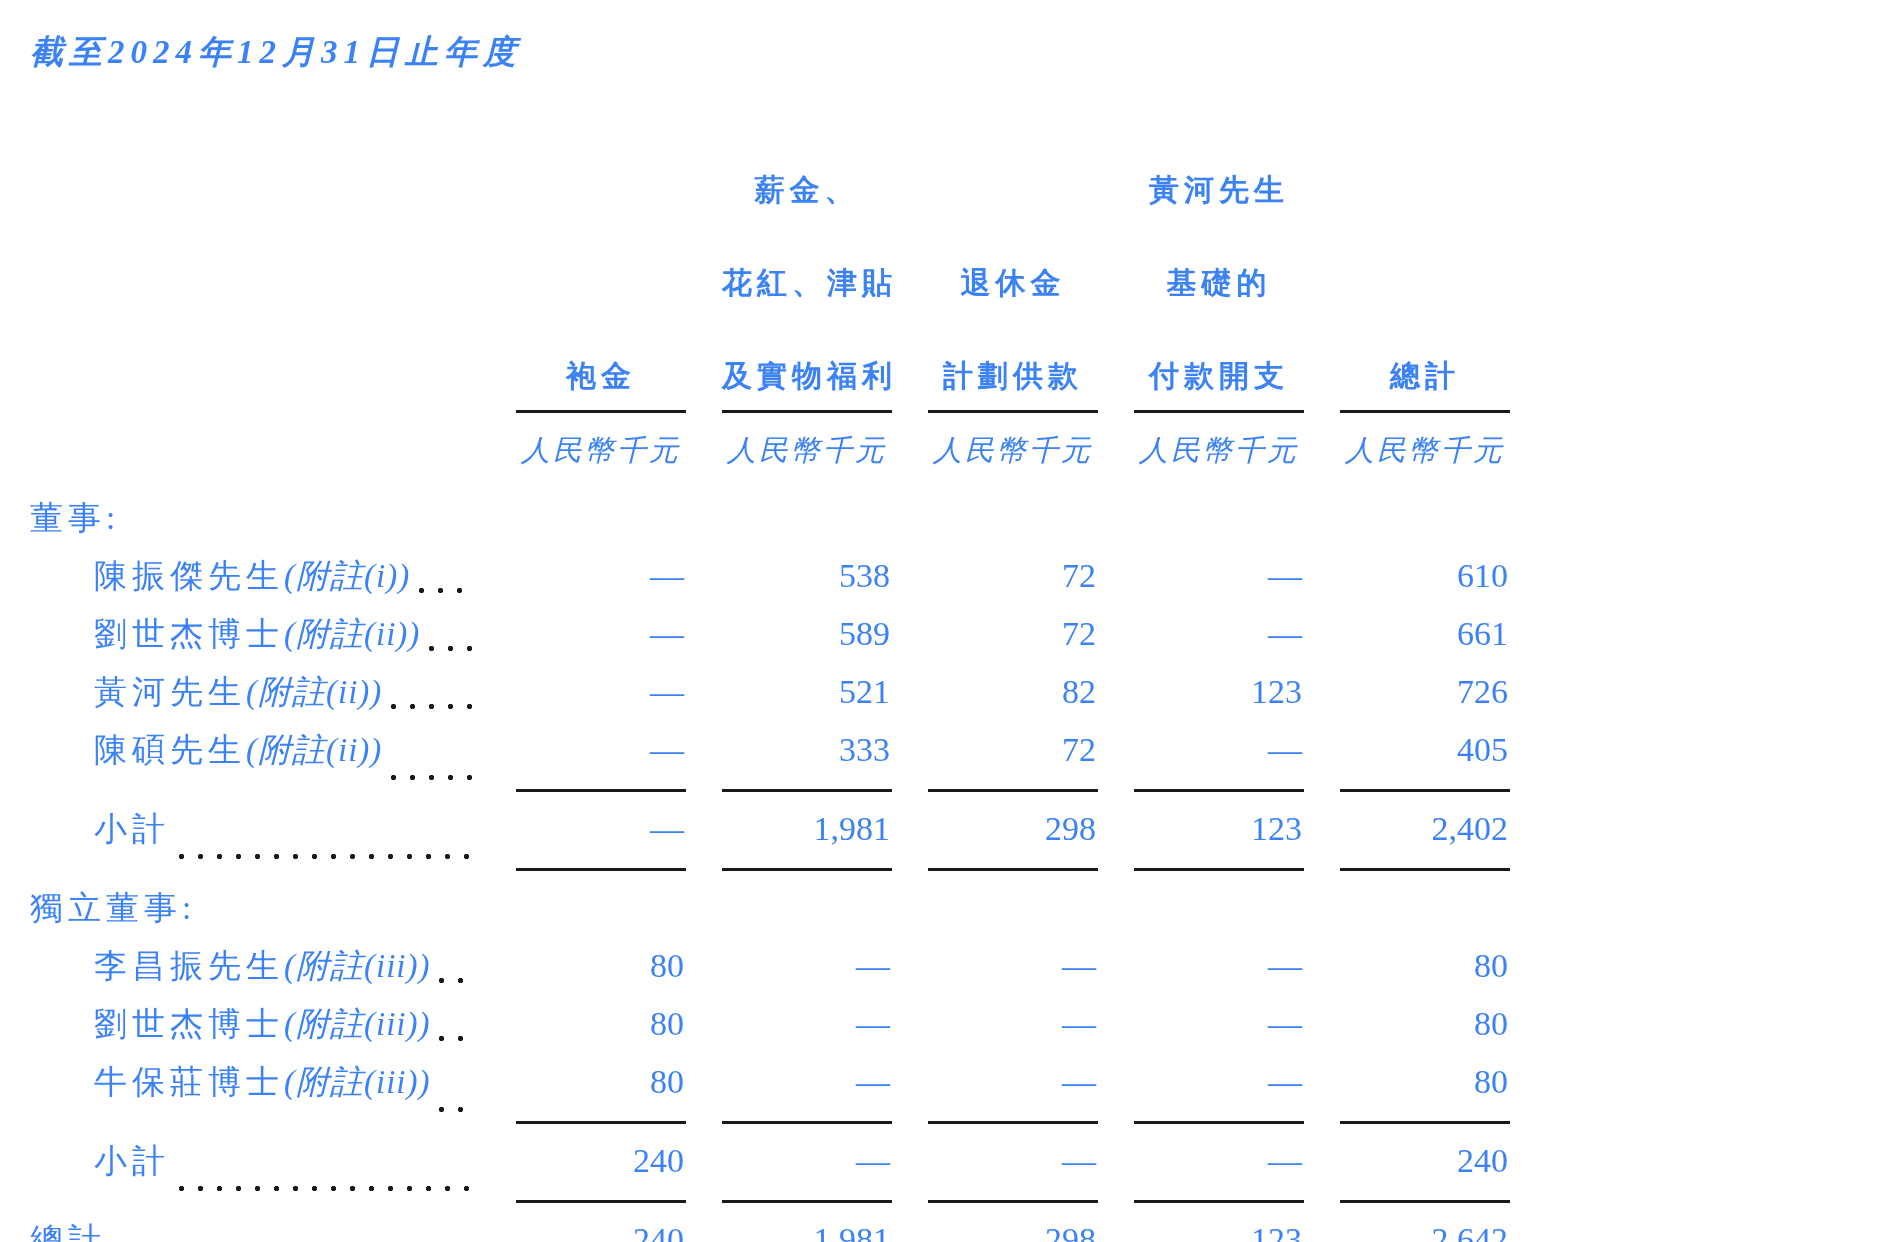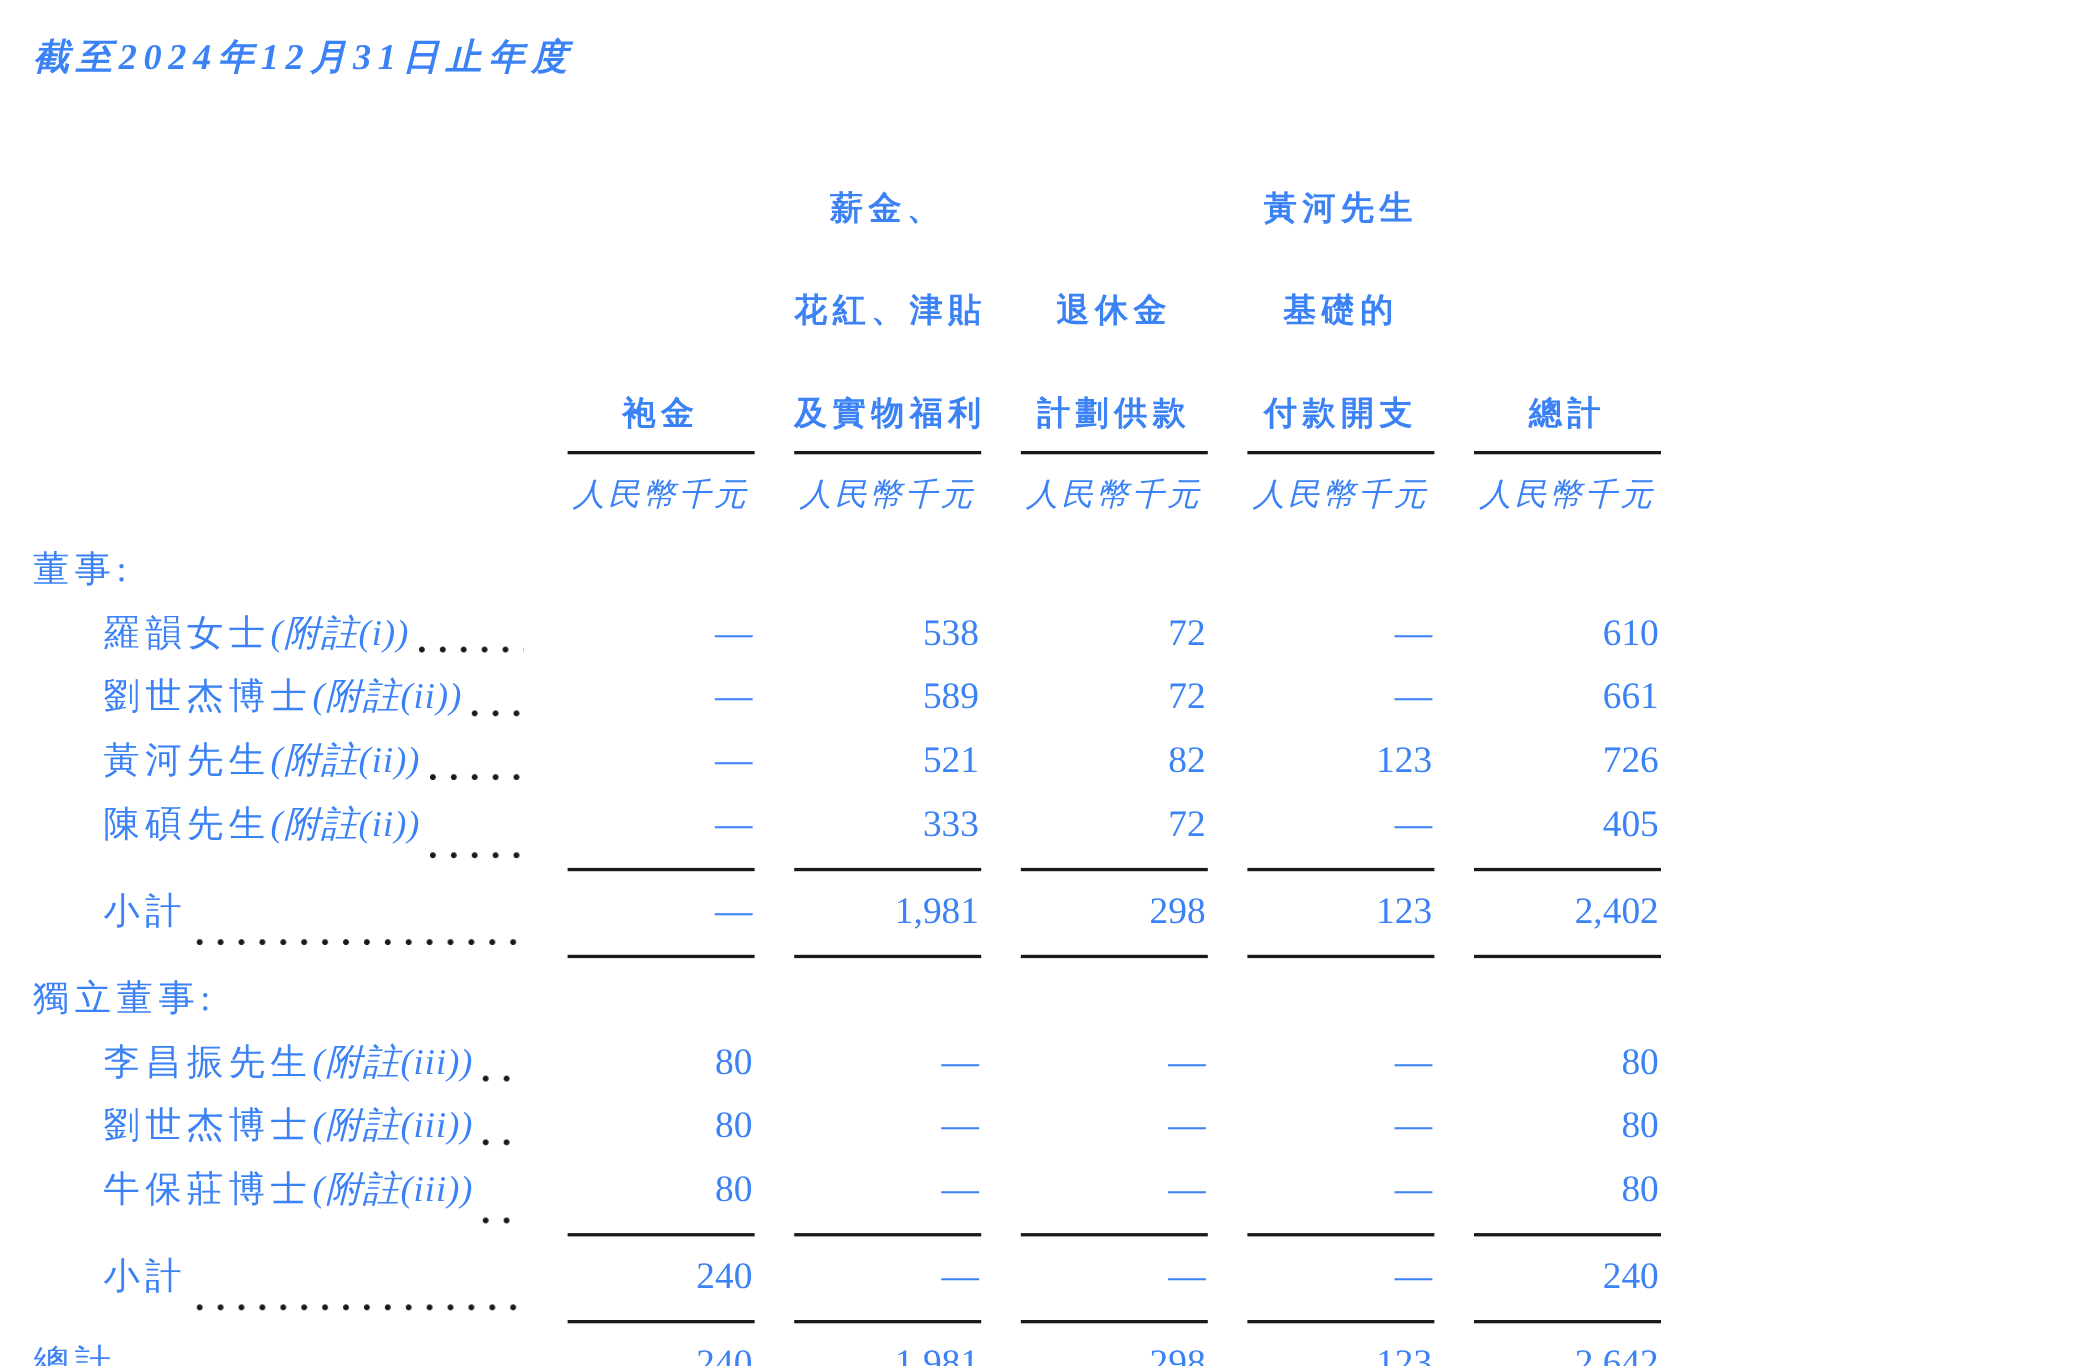--- a/index.html
+++ b/index.html
@@ -135,21 +135,21 @@
       <div class="label">董事:</div>
       <div class="val"></div>
         <div class="val"></div>
       <div class="val"></div>
         <div class="val"></div>
       <div class="val"></div>
     </div>
 
     <div class="grid">
       <div class="label indent">
-        <span>羅韻女士</span>
+        <span>陳振傑先生</span>
           <span class="note">(附註(i))</span>
         <span class="leader"></span>
       </div>
       <div class="val">—</div>
       <div class="val">538</div>
       <div class="val">72</div>
       <div class="val">—</div>
       <div class="val">610</div>
     </div>
 

